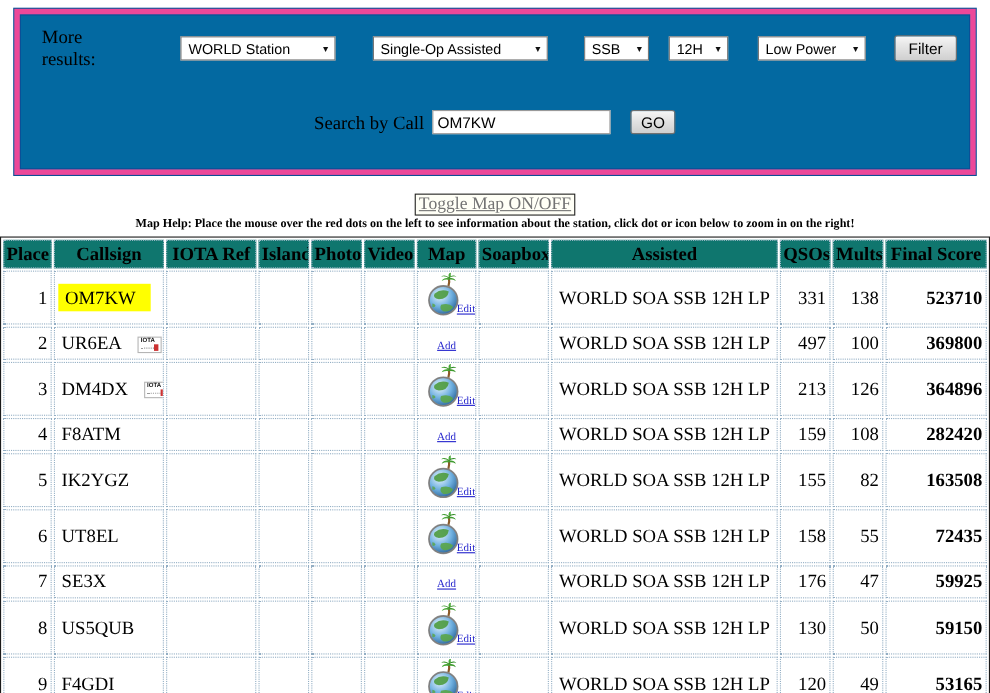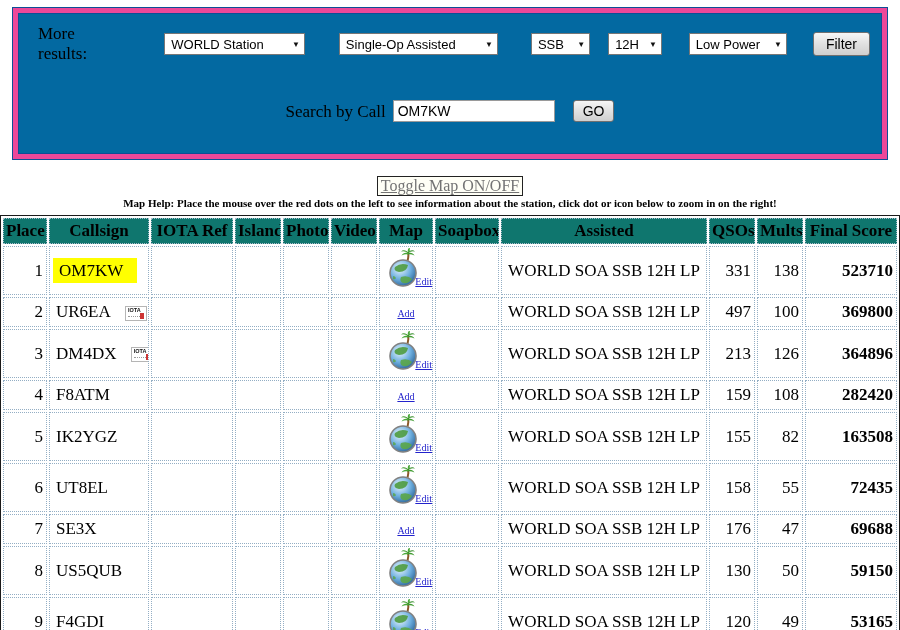--- a/index.html
+++ b/index.html
@@ -367,21 +367,21 @@
         <td class="c-callsign"><span class="callsign">SE3X</span></td>
         <td class=""></td>
         <td class=""></td>
         <td class=""></td>
         <td class=""></td>
         <td class="c-map"><a class="map-link">Add</a></td>
         <td class=""></td>
         <td class="c-cat">WORLD SOA SSB 12H LP</td>
         <td class="c-num">176</td>
         <td class="c-num">47</td>
-        <td class="c-score">69688</td>
+        <td class="c-score">59925</td>
       </tr>
       <tr class="row-tall">
         <td class="c-place">8</td>
         <td class="c-callsign"><span class="callsign">US5QUB</span></td>
         <td class=""></td>
         <td class=""></td>
         <td class=""></td>
         <td class=""></td>
         <td class="c-map"><span class="map-wrap">
   <svg width="40" height="40" viewBox="0 0 40 40">

